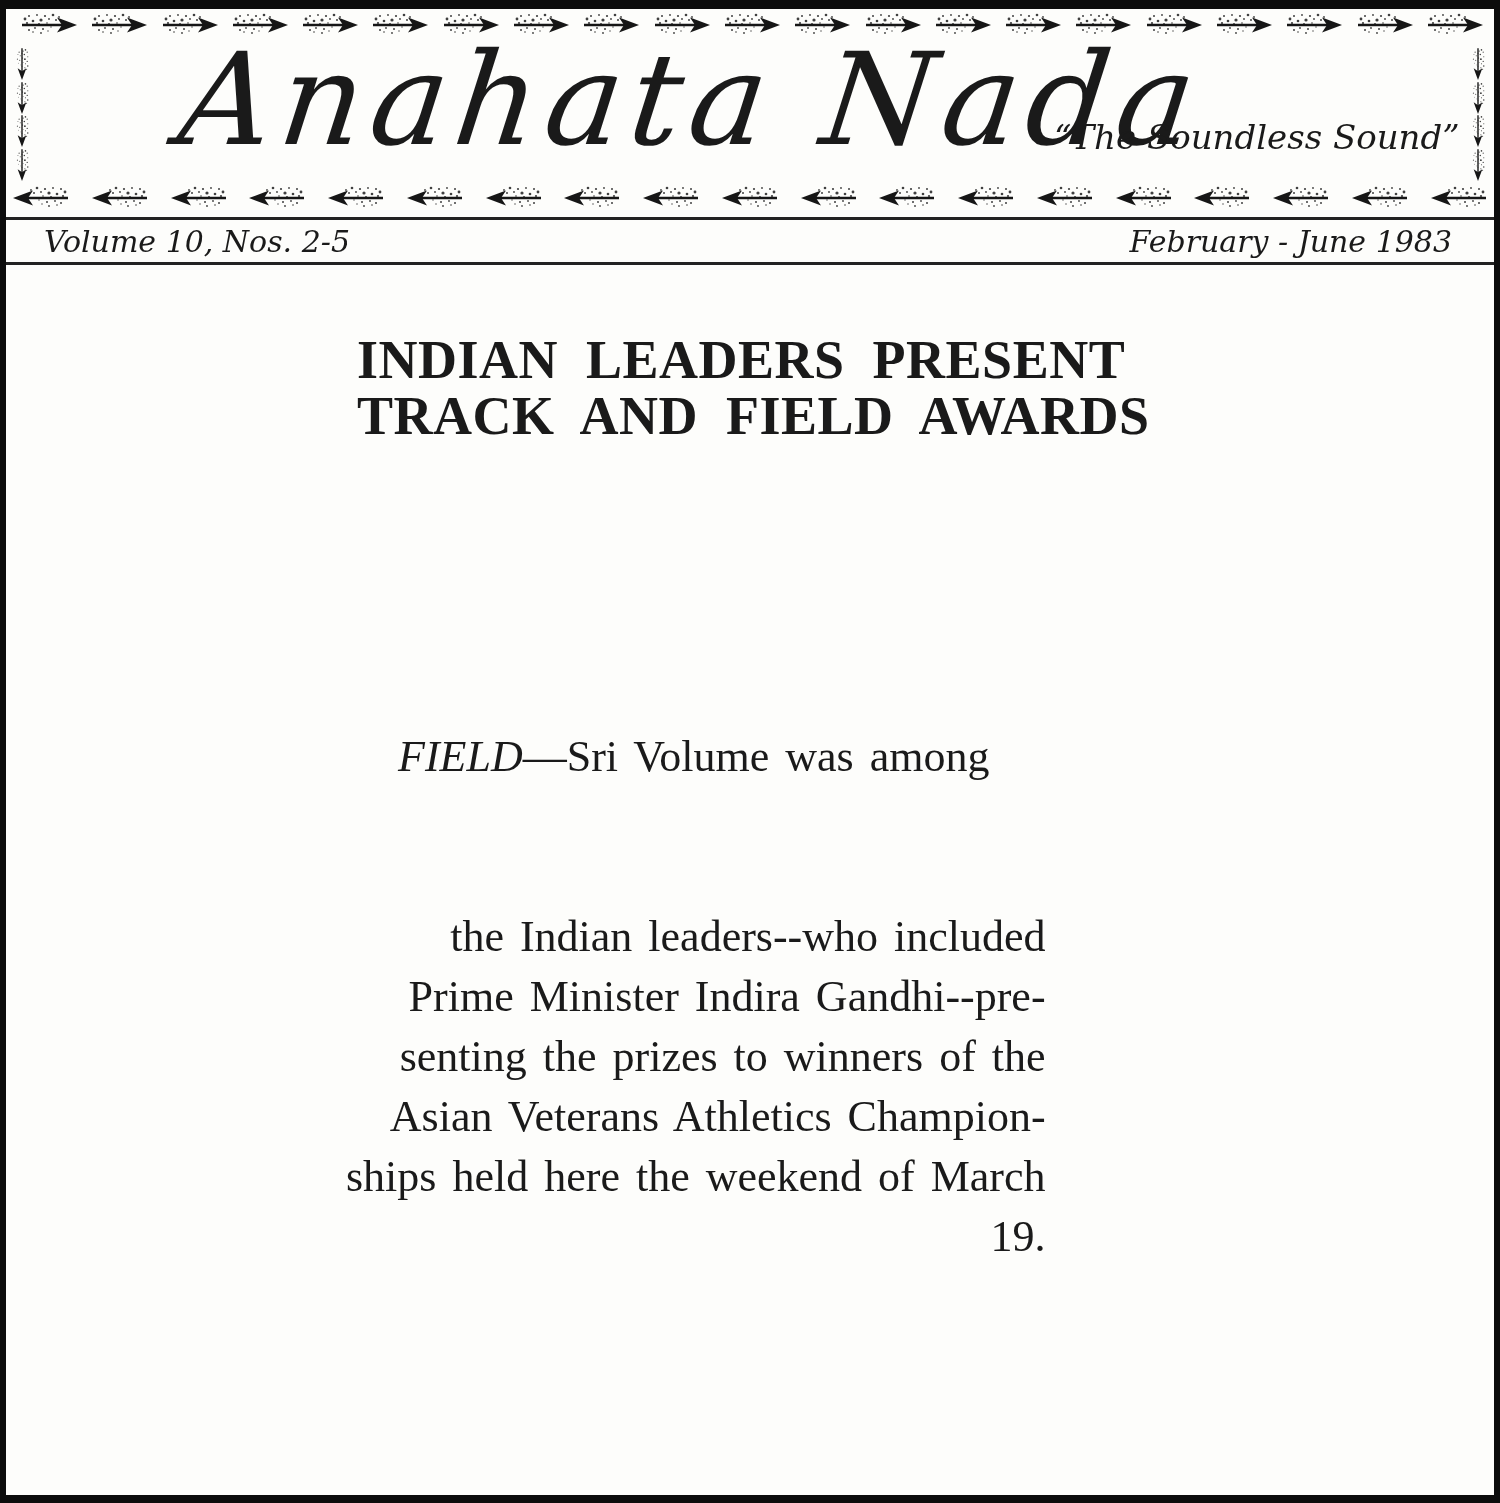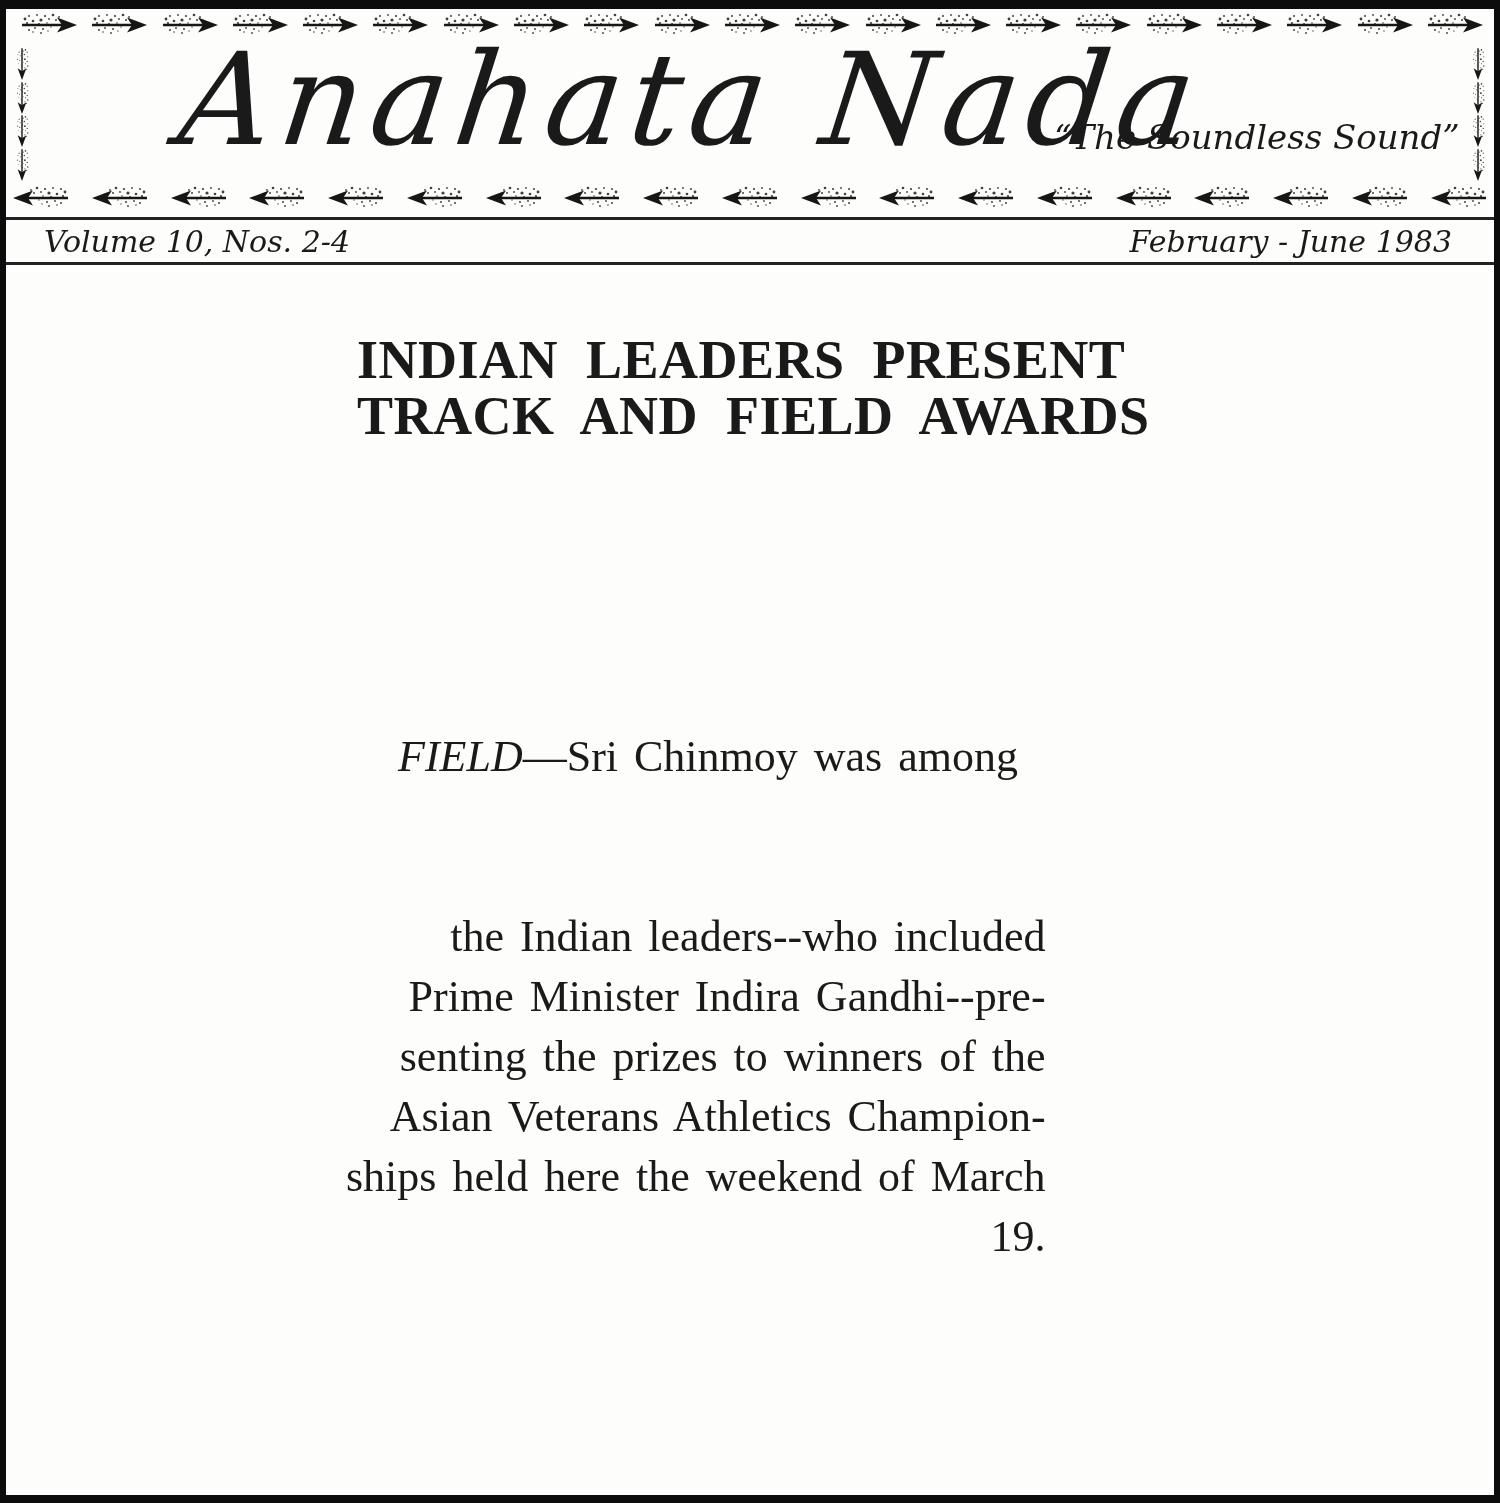--- a/index.html
+++ b/index.html
@@ -1445,33 +1445,33 @@
             <circle cx="34" cy="13" r="0.8" fill="#161616" opacity="0.82"></circle>
             <circle cx="39" cy="5" r="0.9" fill="#161616" opacity="0.82"></circle>
           </g>
         </svg>
       </div>
   </div>
 
   <div class="rule rule-1"></div>
 
   <div class="issue-row">
-    <span>Volume 10, Nos. 2-4</span>
+    <span>Volume 10, Nos. 2-5</span>
     <span>February - June 1983</span>
   </div>
 
   <div class="rule rule-2"></div>
 
   <div class="article">
     <h1 class="headline">INDIAN LEADERS PRESENT
 TRACK AND FIELD AWARDS</h1>
 
     <div class="body-text">
       <div class="para">
-        <div class="line indent"><span class="dateline">FIELD</span><span>—Sri Chinmoy was among</span></div>
+        <div class="line indent"><span class="dateline">FIELD</span><span>—Sri Volume was among</span></div>
         <div class="plines">the Indian leaders--who included
 Prime Minister Indira Gandhi--pre-
 senting the prizes to winners of the
 Asian Veterans Athletics Champion-
 ships held here the weekend of March
 19.</div>
       </div>
 
       
 

